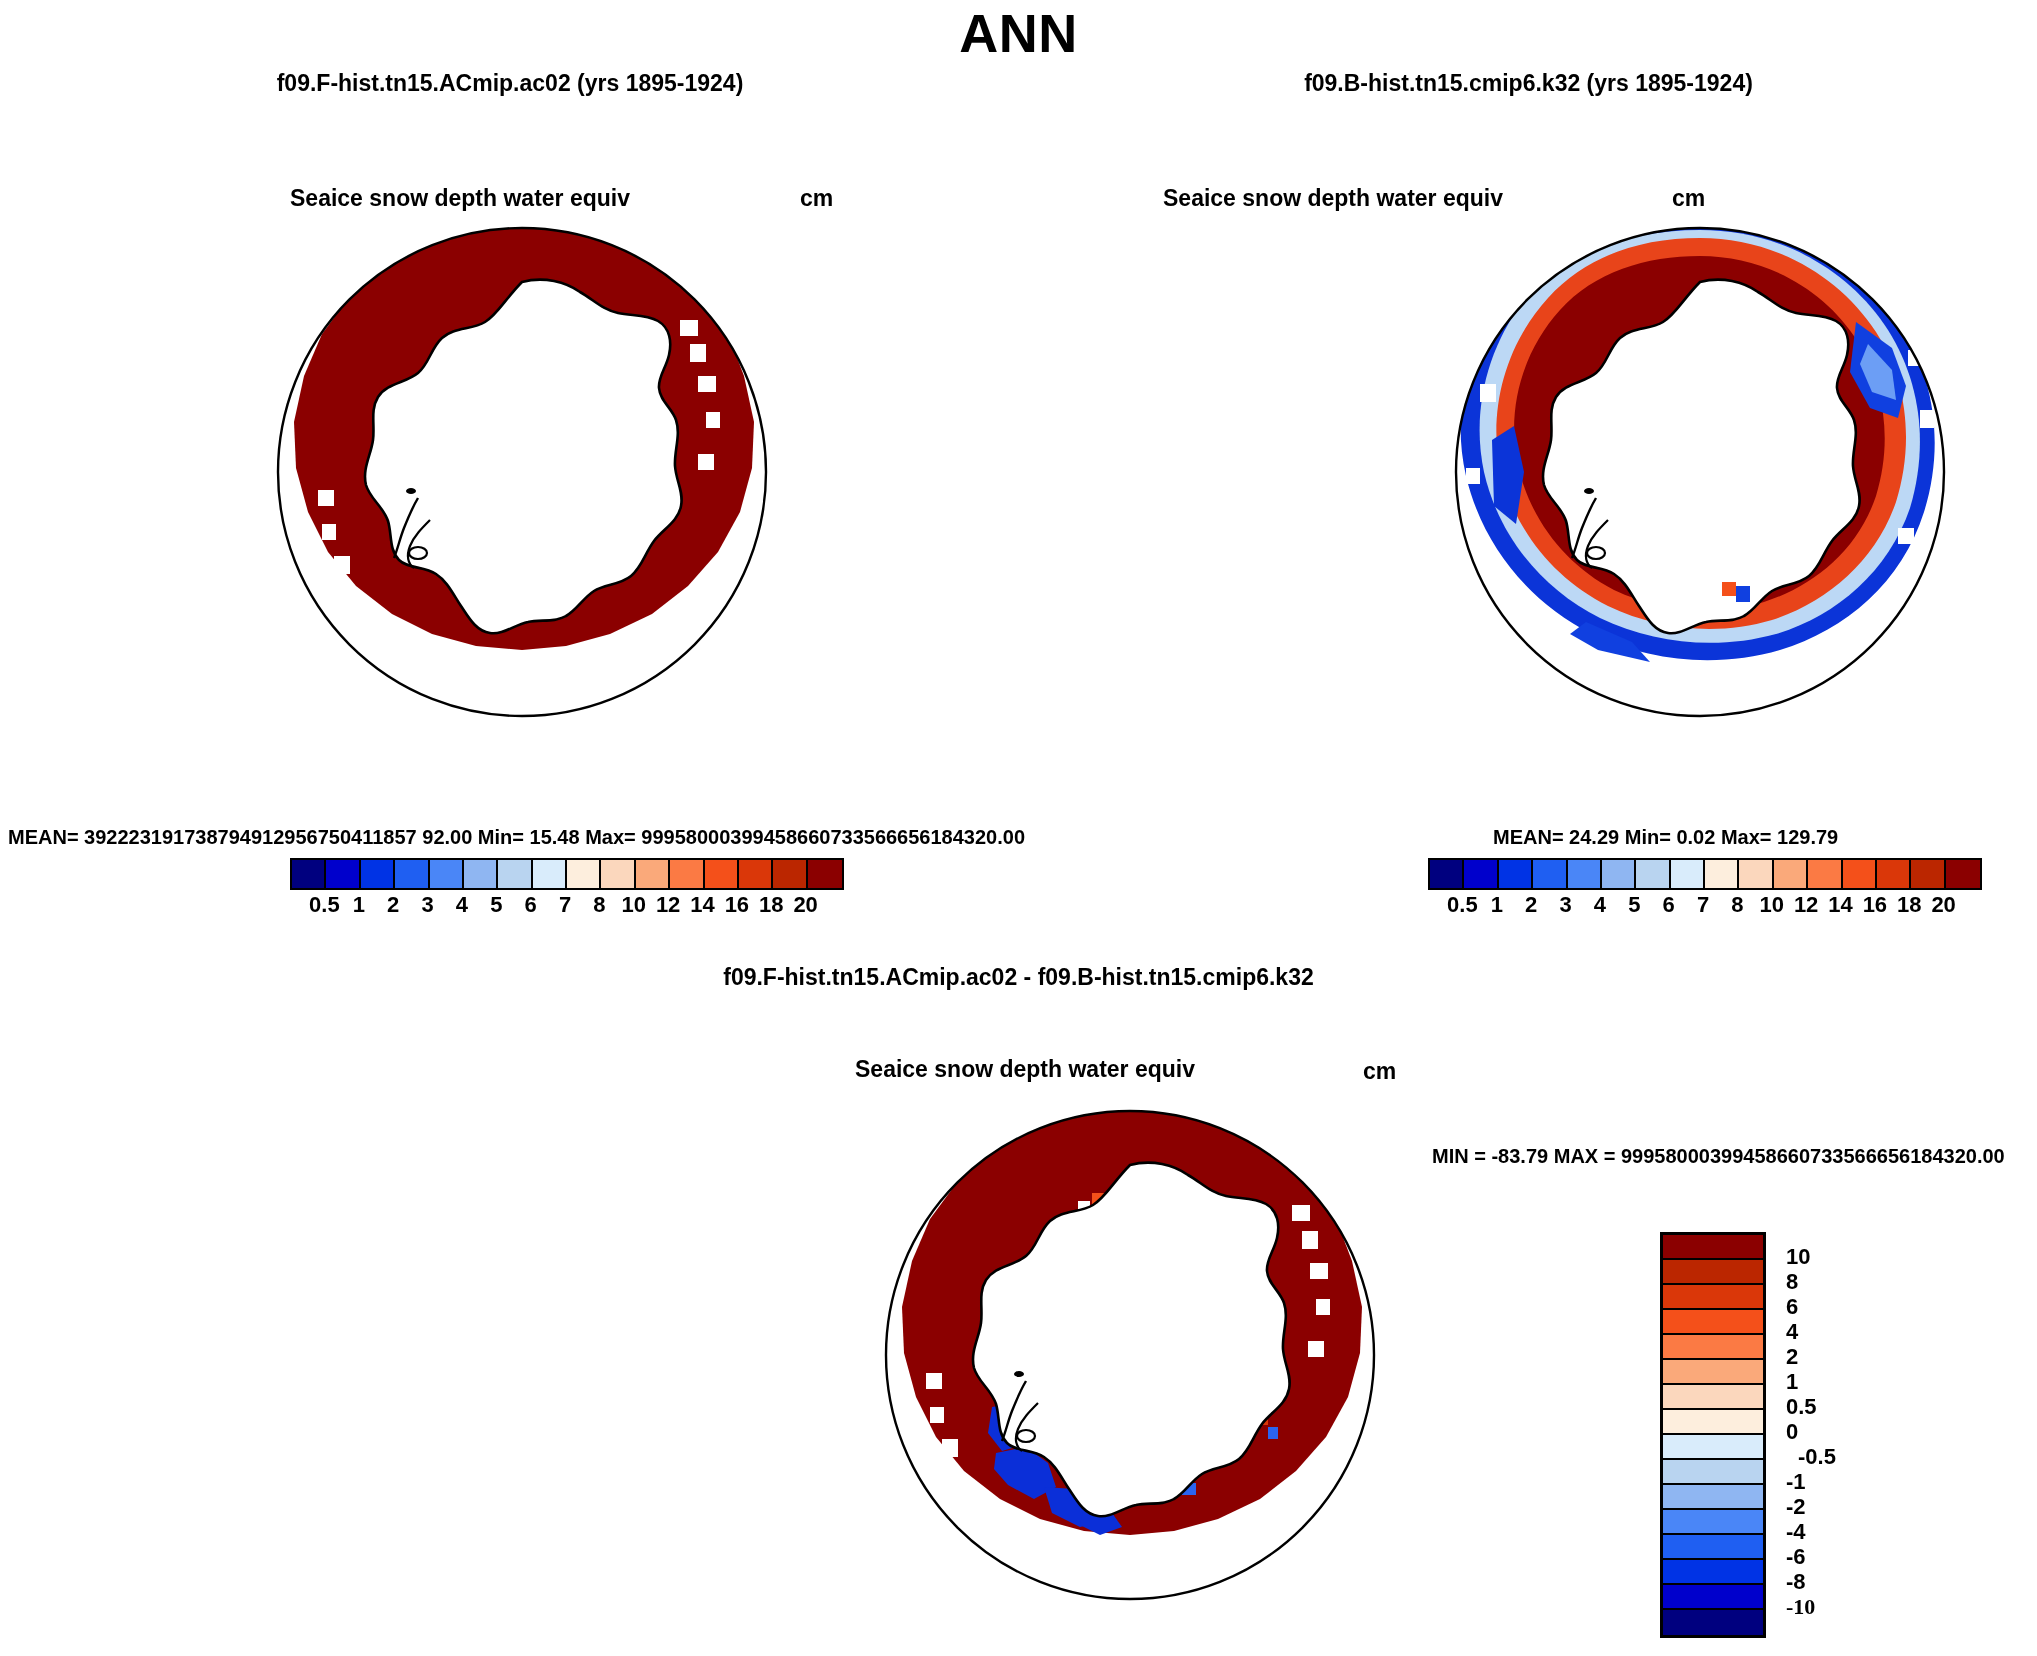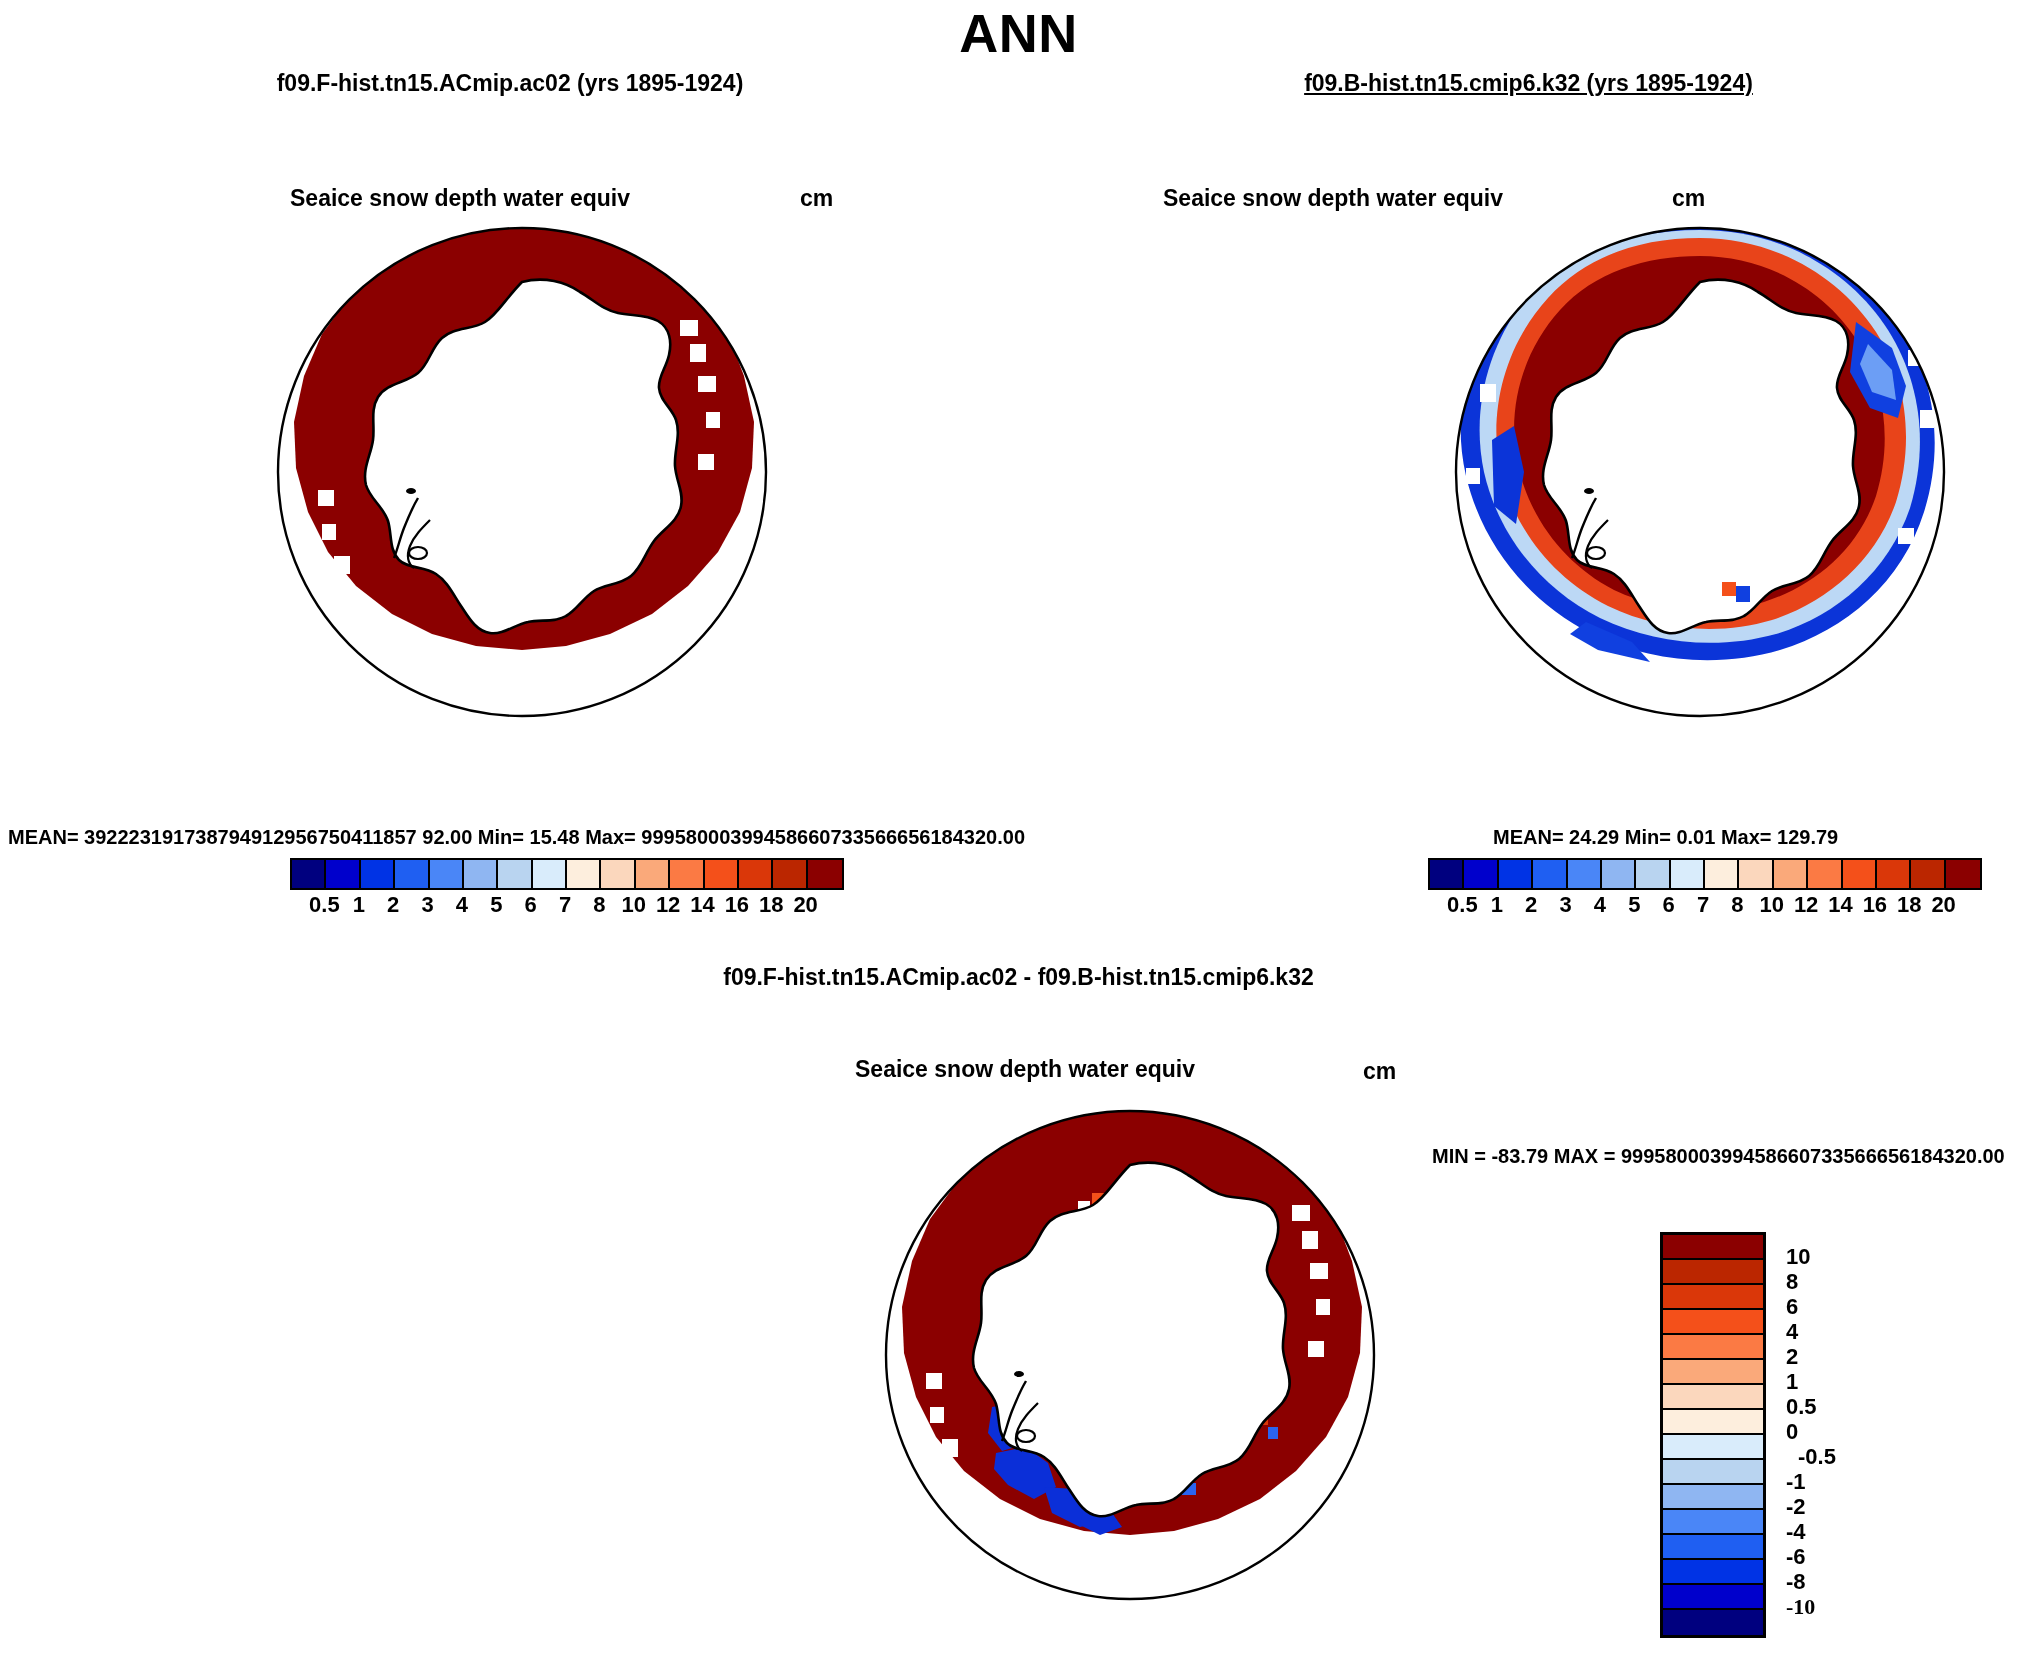--- a/index.html
+++ b/index.html
@@ -216,21 +216,21 @@
     <span style="left: 50%;">7</span>
     <span style="left: 56.25%;">8</span>
     <span style="left: 62.5%;">10</span>
     <span style="left: 68.75%;">12</span>
     <span style="left: 75%;">14</span>
     <span style="left: 81.25%;">16</span>
     <span style="left: 87.5%;">18</span>
     <span style="left: 93.75%;">20</span>
   </div>
 
-<div class="abs panel-title" style="left:1020px; top:70px; width:1017px;text-decoration:underline;">f09.B-hist.tn15.cmip6.k32 (yrs 1895-1924)</div>
+<div class="abs panel-title" style="left:1020px; top:70px; width:1017px;">f09.B-hist.tn15.cmip6.k32 (yrs 1895-1924)</div>
 
 <div class="abs panel-varname" style="left:1163px; top:185px;">Seaice snow depth water equiv</div>
 
 <div class="abs panel-units" style="left:1672px; top:185px;">cm</div>
 
 <div class="map-wrap" style="left:1400px; top:172px; width:600px; height:600px;">
   <svg width="600" height="600" viewBox="0 0 600 600">
     <defs>
       <clipPath id="clipTR">
           <circle cx="300" cy="300" r="244"></circle>
@@ -307,21 +307,21 @@
     </g>
 
     <use href="#antarcticaTR" fill="none" stroke="#000000" stroke-width="2.6"></use>
     <path d="M 196,326 C 190,336 186,346 182,356 C 178,366 176,376 172,386" fill="none" stroke="#000000" stroke-width="2.4"></path>
     <path d="M 208,348 C 200,356 192,364 188,374 C 184,384 186,392 192,396" fill="none" stroke="#000000" stroke-width="2.2"></path>
     <ellipse cx="196" cy="381" rx="9" ry="6" fill="none" stroke="#000000" stroke-width="2.2"></ellipse>
     <circle cx="300" cy="300" r="244" fill="none" stroke="#000000" stroke-width="2.4"></circle>
   </svg>
 </div>
 
-<div class="abs panel-stats" style="left:1493px; top:826px;">MEAN=  24.29  Min=   0.01  Max= 129.79</div>
+<div class="abs panel-stats" style="left:1493px; top:826px;">MEAN=  24.29  Min=   0.02  Max= 129.79</div>
 
 <div class="hcbar" style="left:1428px; top:858px; width:550px; height:28px;">
     <div class="cell" style="background: rgb(0, 0, 127); width: 6.25%;"></div>
     <div class="cell" style="background: rgb(0, 0, 204); width: 6.25%;"></div>
     <div class="cell" style="background: rgb(0, 51, 229); width: 6.25%;"></div>
     <div class="cell" style="background: rgb(31, 95, 242); width: 6.25%;"></div>
     <div class="cell" style="background: rgb(74, 134, 247); width: 6.25%;"></div>
     <div class="cell" style="background: rgb(143, 182, 242); width: 6.25%;"></div>
     <div class="cell" style="background: rgb(185, 212, 240); width: 6.25%;"></div>
     <div class="cell" style="background: rgb(217, 236, 251); width: 6.25%;"></div>

